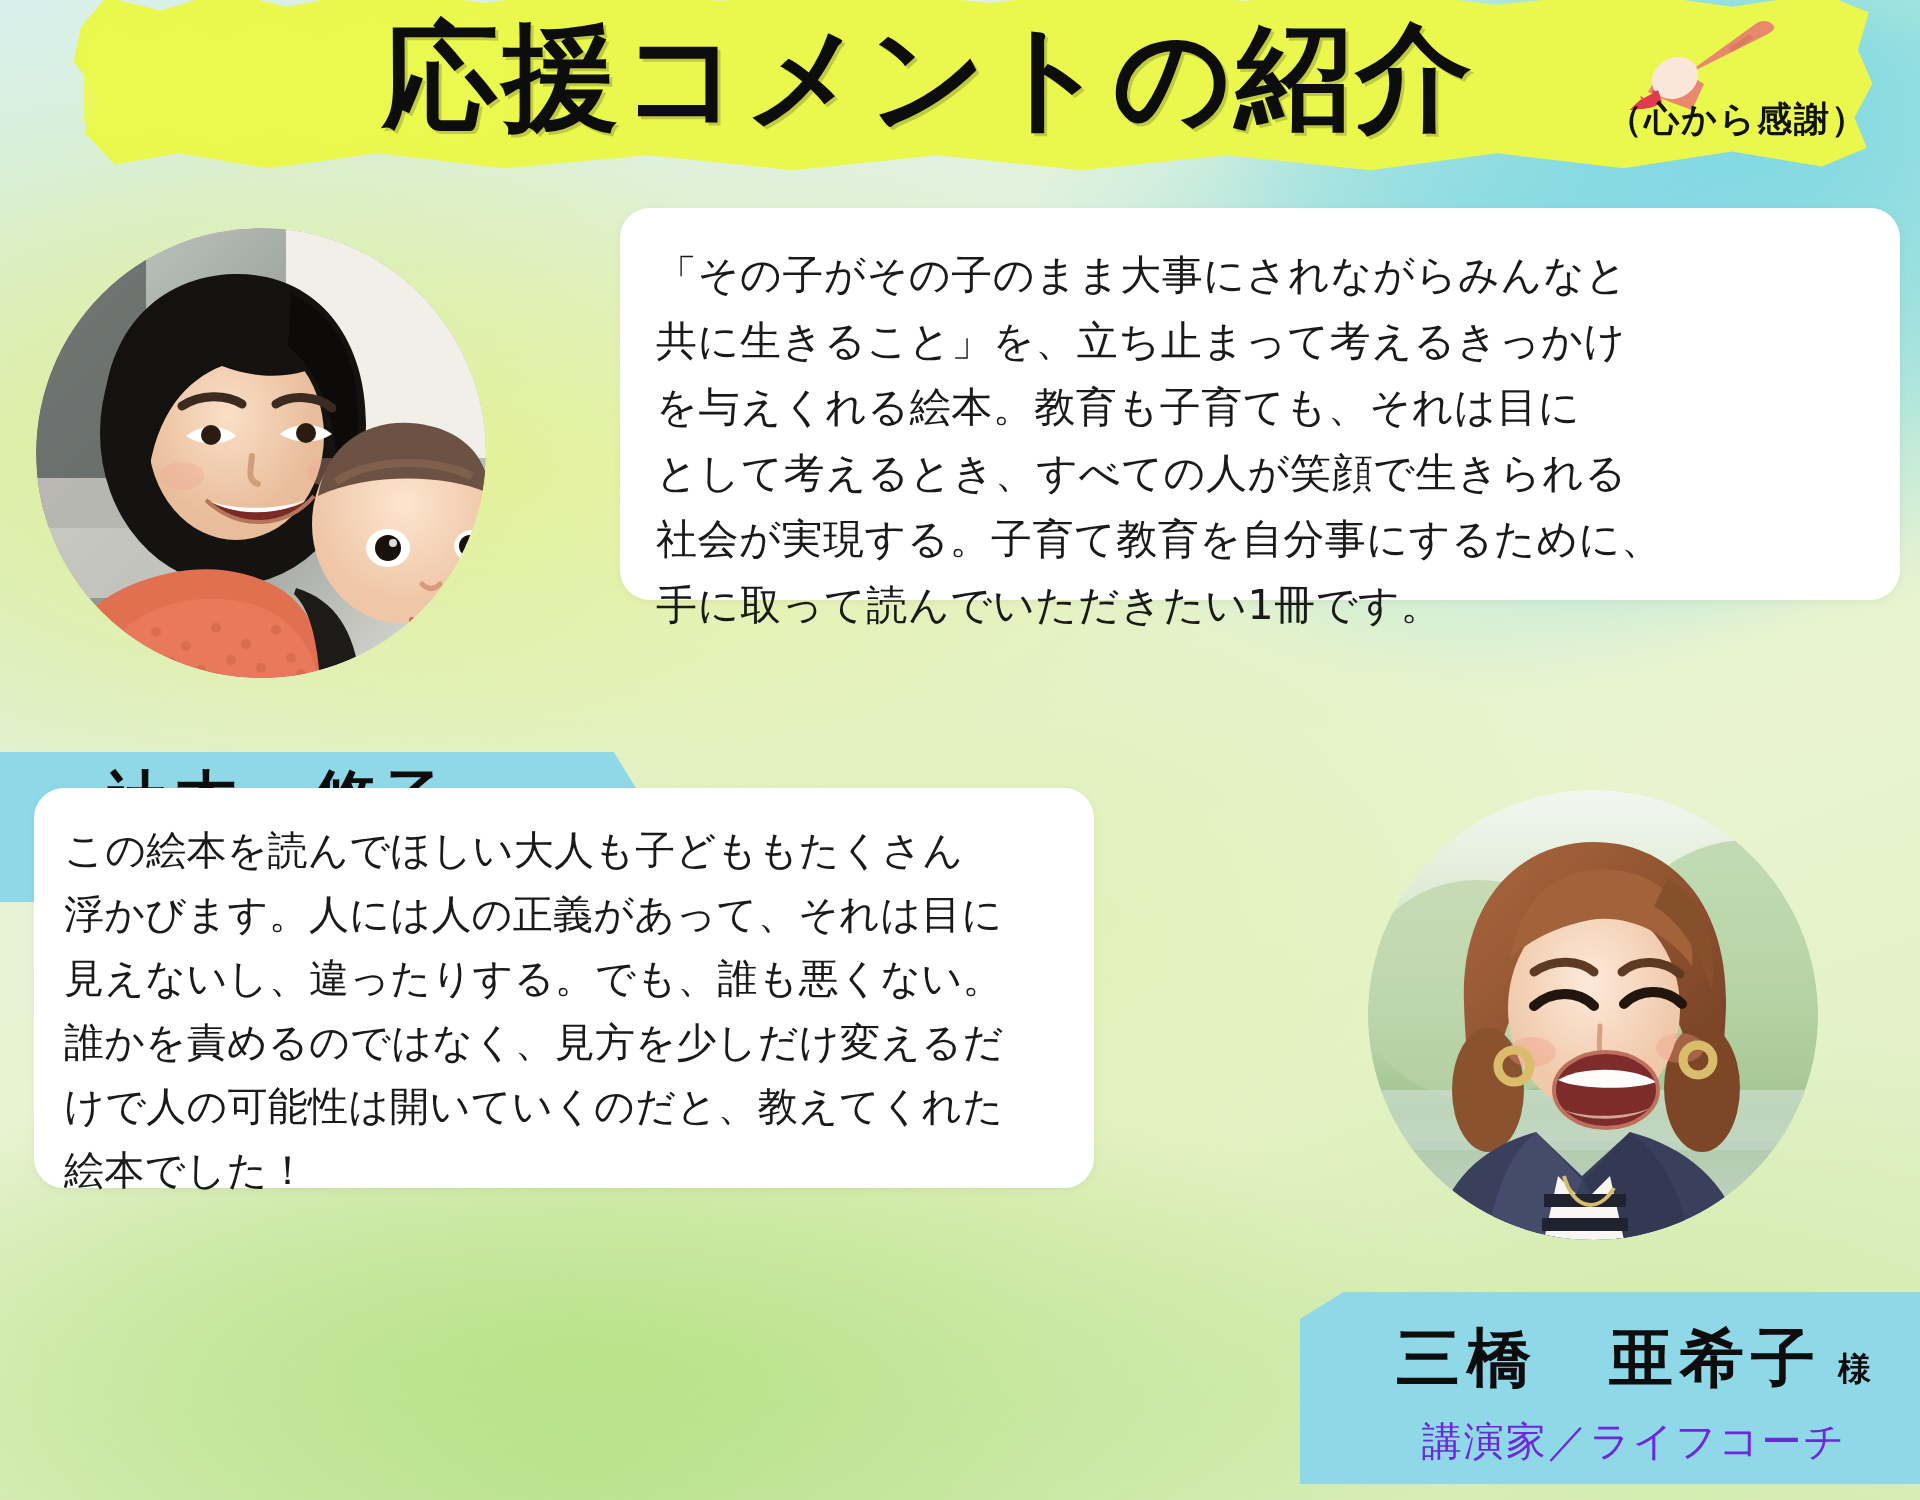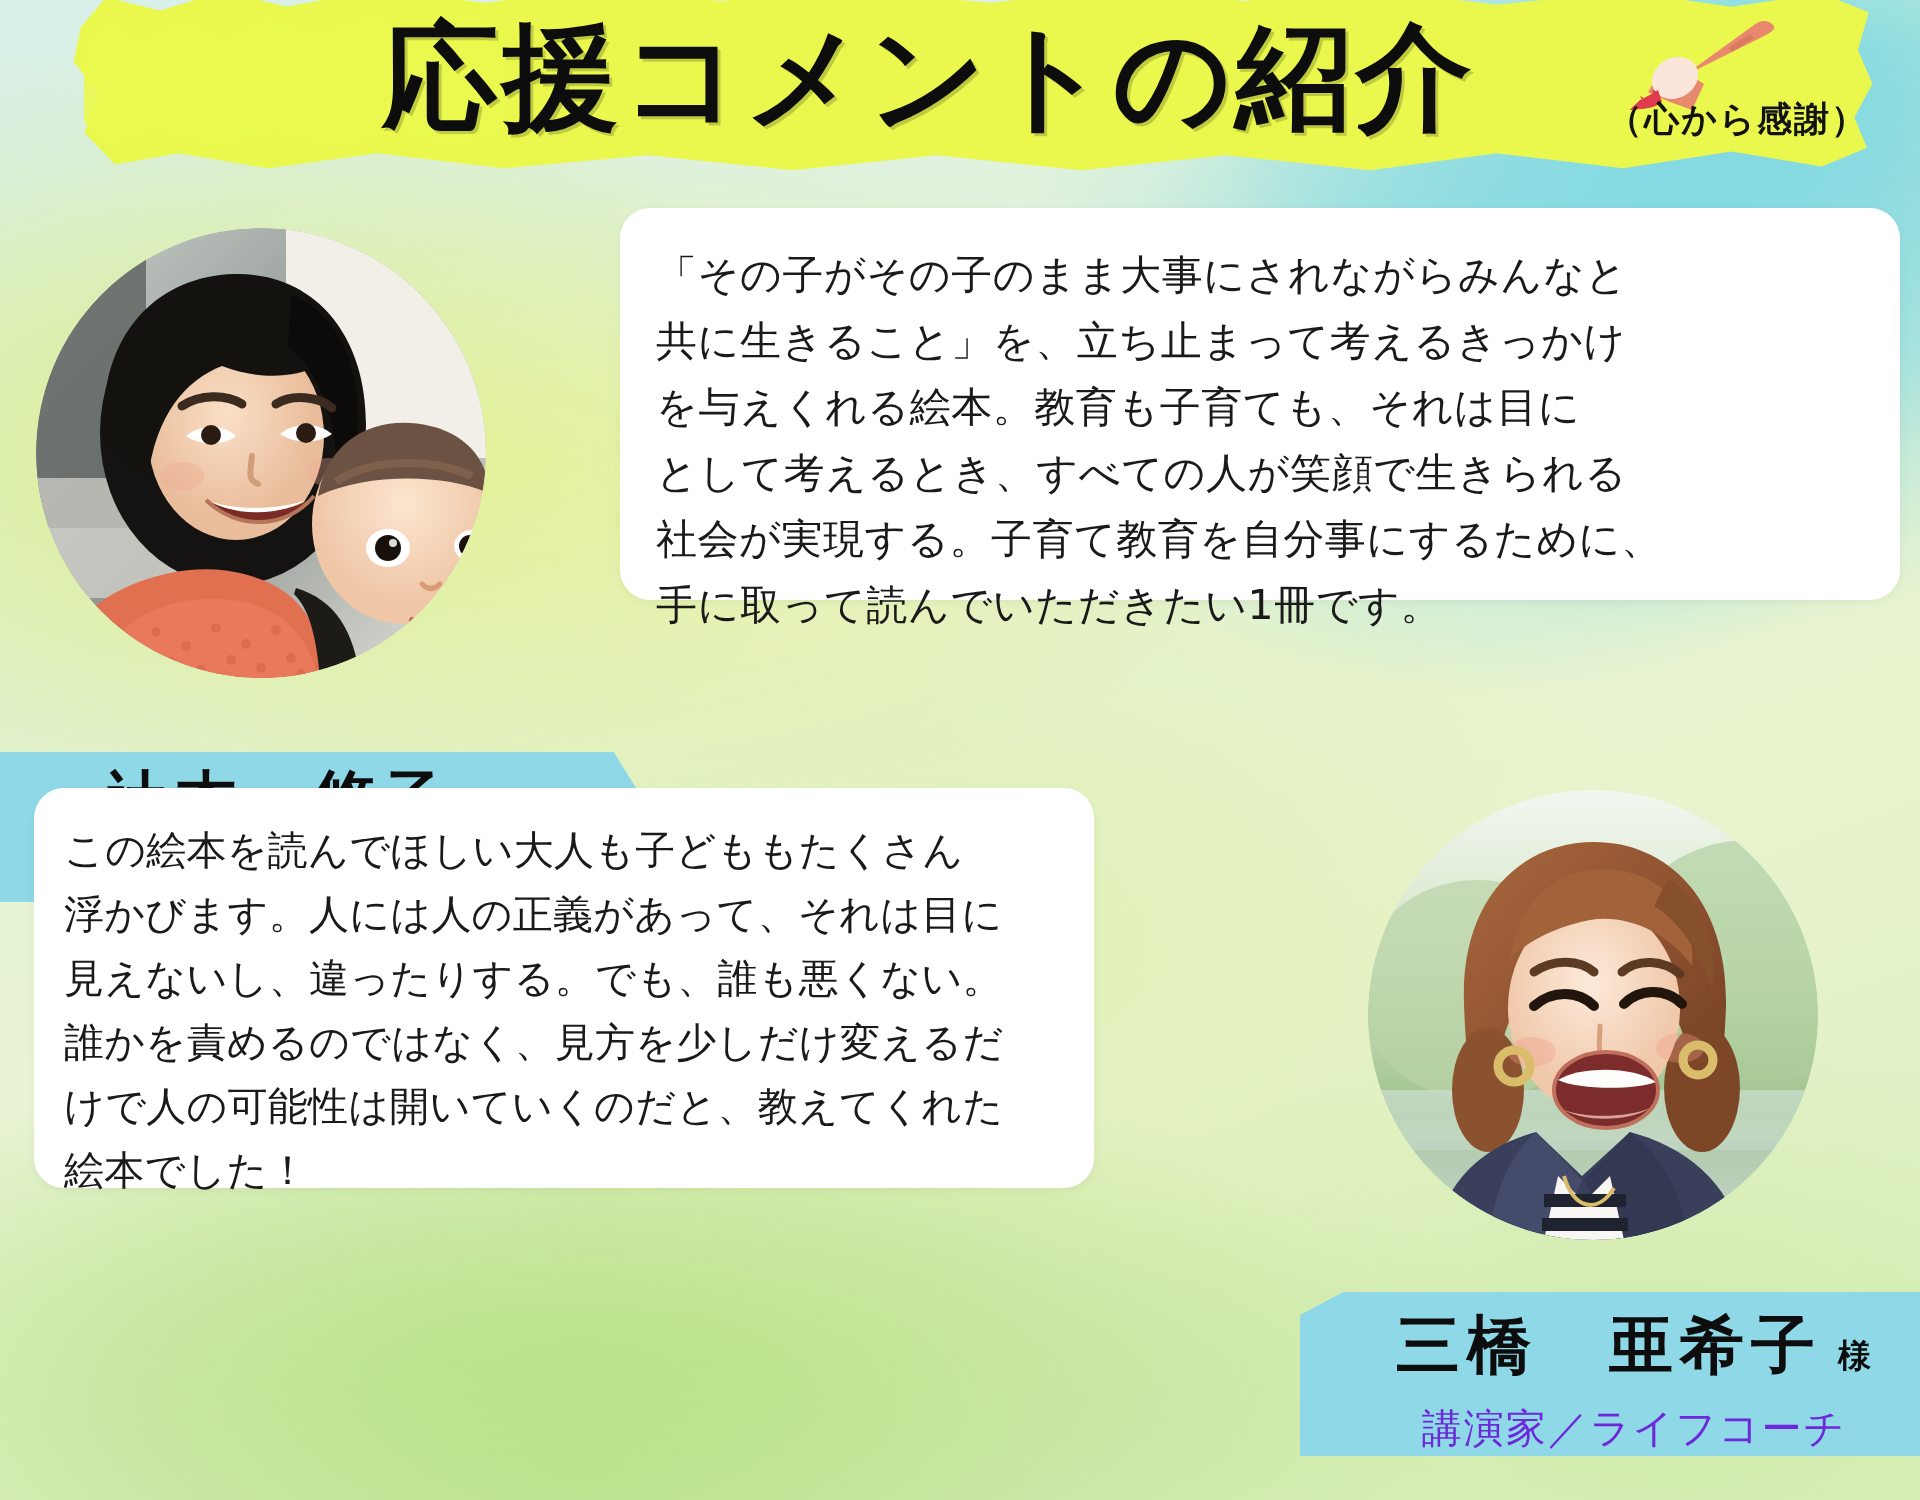--- a/index.html
+++ b/index.html
@@ -106,23 +106,23 @@
   .name-banner{
     position:absolute; background:#8ed8e8;
     display:flex; flex-direction:column; justify-content:center;
   }
   #name-banner-1{
     left:0; top:752px; width:660px; height:150px;
     clip-path:polygon(0 0, 93% 0, 100% 50%, 93% 100%, 0 100%);
     align-items:center; padding-right:52px;
   }
   #name-banner-2{
-    left:1300px; top:1292px; width:620px; height:164px;
+    left:1300px; top:1292px; width:620px; height:192px;
     clip-path:polygon(7% 0, 100% 0, 100% 100%, 0 100%, 0 14%);
-    align-items:center; padding-left:48px; padding-top:8px;justify-content:flex-end;
+    align-items:center; padding-left:48px; padding-top:8px;
   }
   .name-line{
     font-family:"DejaVu Sans","Liberation Sans",sans-serif;
     font-weight:bold; color:#0d0d0d; white-space:nowrap;
     display:flex; align-items:baseline; gap:16px;
   }
   .name-main{ font-size:62px; letter-spacing:7px; }
   .name-honorific{ font-size:33px; font-weight:bold; letter-spacing:1px; }
   .name-role{
     font-family:Liberation Serif, serif;

